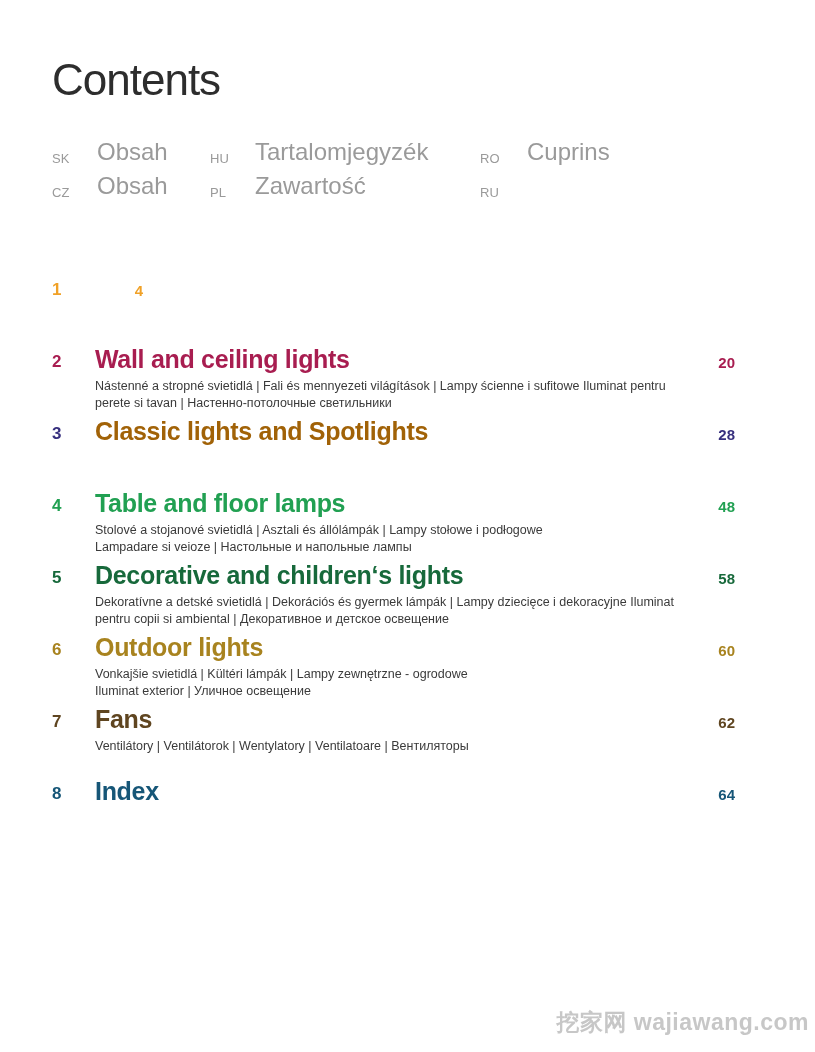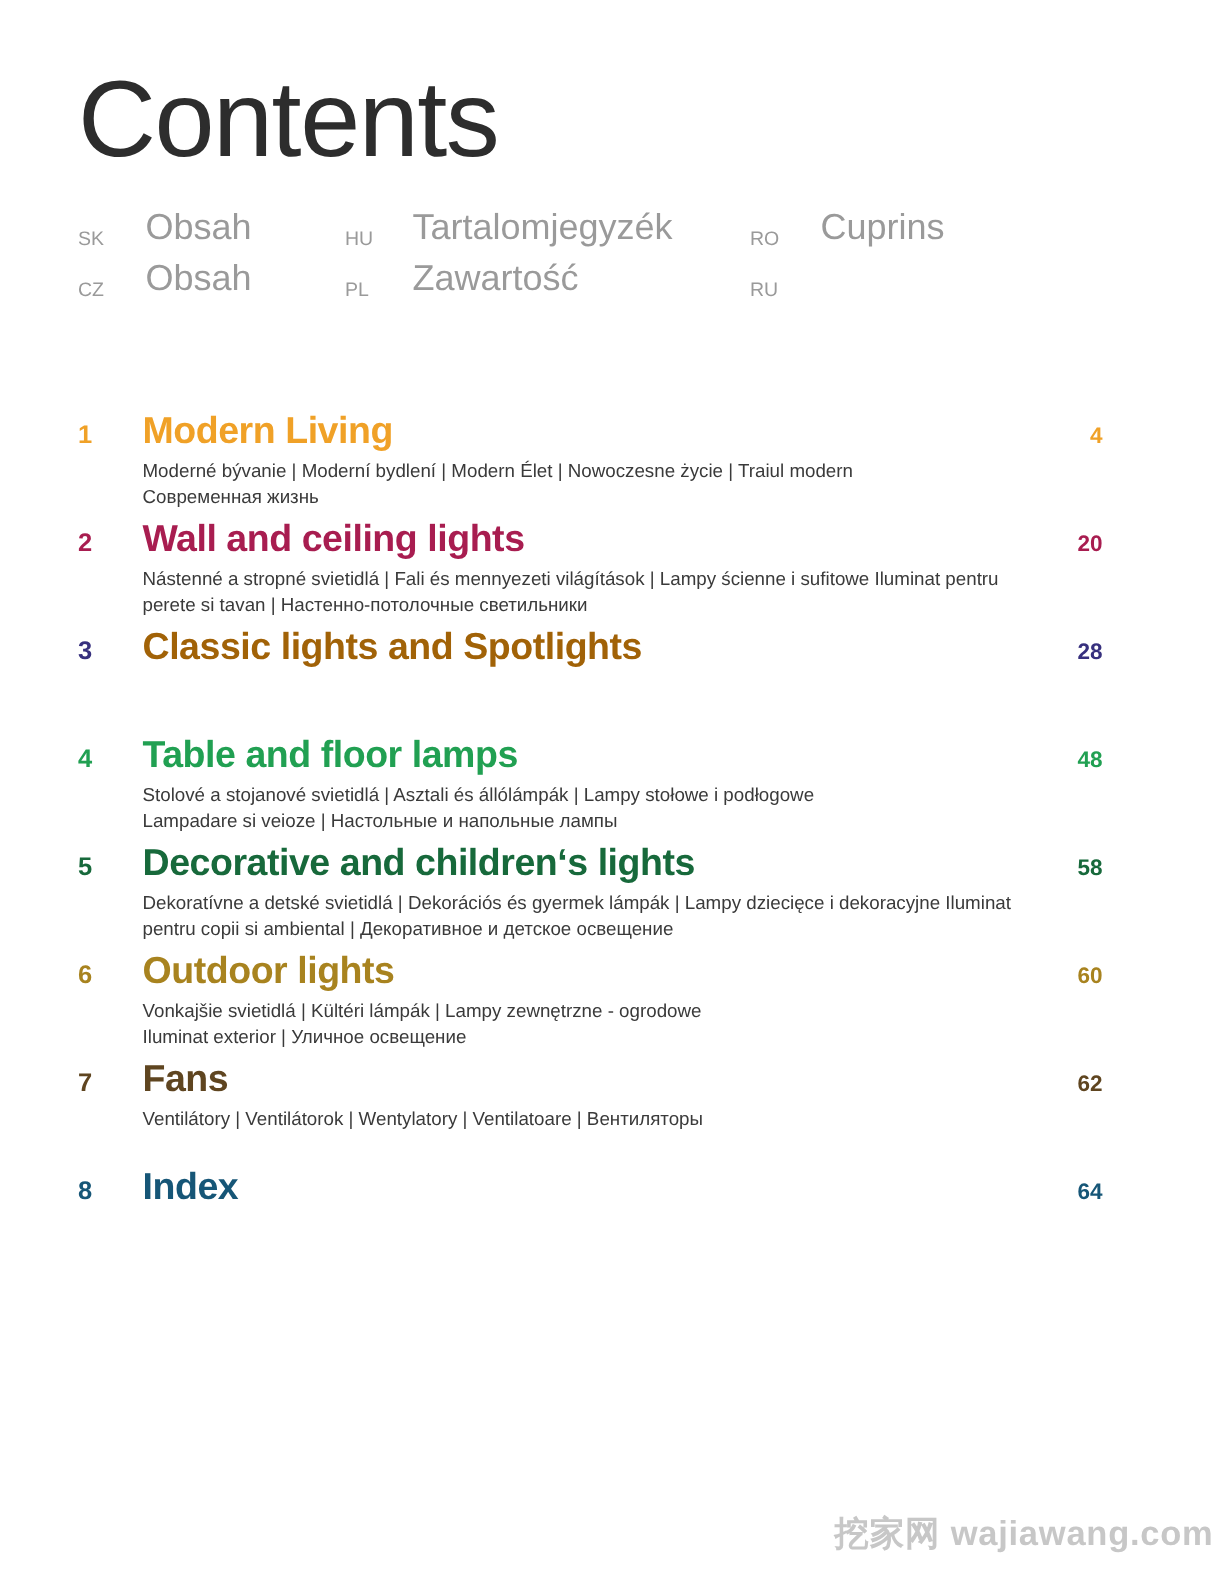--- a/index.html
+++ b/index.html
@@ -10,21 +10,21 @@
     background: #ffffff;
     font-family: "Liberation Sans", sans-serif;
     overflow: hidden;
     box-sizing: border-box;
   }
   
   .header {
     padding: 42px 80px 0 52px;
   }
   .page-title {
-    font-size: 72px;
+    font-size: 44px;
     line-height: 76px;
     font-weight: 400;
     color: #2d2d2d;
     letter-spacing: -1px;
   }
   .languages {
     margin-top: 14px;
   }
   .lang-row {
     display: flex;
@@ -36,21 +36,21 @@
     color: #9a9a9a;
     font-weight: 400;
   }
   .lang-name {
     font-size: 24px;
     color: #9a9a9a;
     font-weight: 400;
   }
   .col-code-1 { width: 45px; }
   .col-name-1 { width: 113px; }
-  .col-code-2 { width: 45px; margin-left: 20px; }
+  .col-code-2 { width: 45px; }
   .col-name-2 { width: 225px; }
   .col-code-3 { width: 47px; }
   .col-name-3 { flex: 1; }
   
   .toc {
     margin-top: 72px;
     padding: 0 80px 0 52px;
   }
   .entry {
     display: flex;
@@ -127,25 +127,20 @@
         <span class="lang-name col-name-2">Zawartość</span>
         <span class="lang-code col-code-3">RU</span>
       </div>
     </div>
   </div>
 
   <div class="toc">
 
     <div class="entry">
       <span class="entry-number" style="color: rgb(240, 161, 39);">1</span>
-      <div class="entry-main">
-        <div class="entry-title" style="color: rgb(240, 161, 39);">Modern Living</div>
-        <div class="entry-subtitle">Moderné bývanie | Moderní bydlení | Modern Élet | Nowoczesne życie | Traiul modern
-Современная жизнь</div>
-      </div>
       <span class="entry-page" style="color: rgb(240, 161, 39);">4</span>
     </div>
 
     <div class="entry">
       <span class="entry-number" style="color: rgb(168, 29, 80);">2</span>
       <div class="entry-main">
         <div class="entry-title" style="color: rgb(168, 29, 80);">Wall and ceiling lights</div>
         <div class="entry-subtitle">Nástenné a stropné svietidlá | Fali és mennyezeti világítások | Lampy ścienne i sufitowe  Iluminat pentru
 perete si tavan | Настенно-потолочные светильники</div>
       </div>

